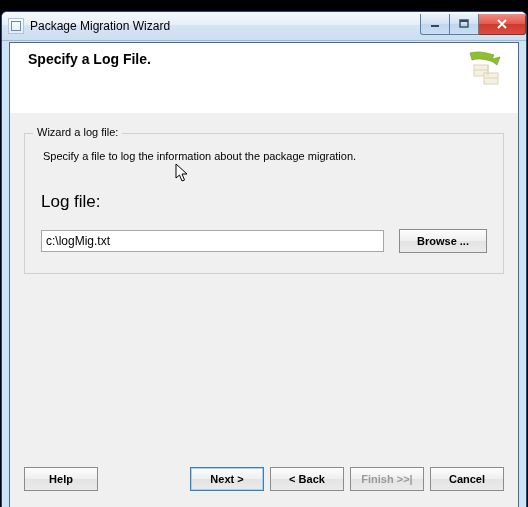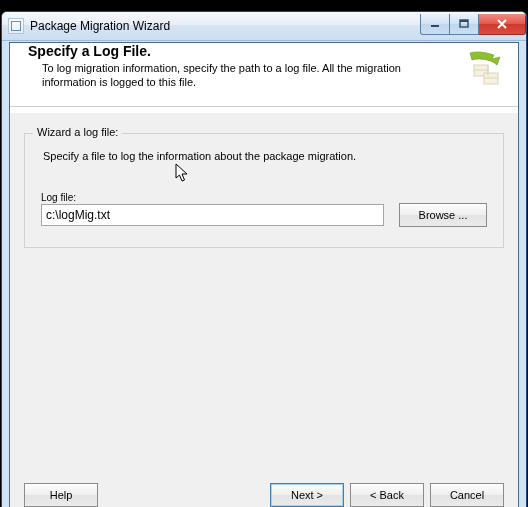--- a/index.html
+++ b/index.html
@@ -11,38 +11,38 @@
   .title{flex:1;font-size:12px;color:#000;}
   .winbtns{display:flex;height:20px;margin-top:-4px;}
   .winbtn{width:28px;height:20px;margin-left:0;border:1px solid #5c7ea3;border-top:none;background:linear-gradient(to bottom,#eaf3fb 0%,#d0e2f3 49%,#bfd6ec 50%,#c9def3 100%);display:flex;align-items:center;justify-content:center;font-size:10px;color:#314a63;}
   .winbtn+.winbtn{border-left:none;}
   .winbtn.min{border-bottom-left-radius:3px;}
   .winbtn.close{width:46px;border-bottom-right-radius:3px;background:linear-gradient(to bottom,#f08d81 0%,#e2594c 49%,#cf382c 50%,#da4c40 100%);border-color:#962d23;color:#fff;}
   .winbtn svg{display:block;}
   
   .panel{position:absolute;left:7px;top:30px;right:7px;bottom:7px;background:#fff;border:1px solid #4b6a8b;}
   
-  .hdr{padding:0 14px 8px 18px;position:relative;border-bottom:1px solid #cfcfcf;height:55px;}
+  .hdr{padding:8px 14px 8px 18px;position:relative;border-bottom:1px solid #cfcfcf;height:55px;}
   .hdr h1{margin:0 0 2px 0;font-size:14px;font-weight:bold;}
   .hdr p{margin:0;font-size:11px;line-height:14px;padding-left:14px;width:370px;color:#000;}
   .hdr-icon{position:absolute;right:10px;top:6px;width:44px;height:44px;}
   
   .body{position:absolute;left:0;right:0;top:70px;bottom:40px;padding:14px 14px 0 14px;background:#f0f0f0;}
   
   .group{border:1px solid #d0d0d0;padding:14px 16px 20px 16px;position:relative;margin-top:6px;}
   .group .legend{position:absolute;top:-8px;left:8px;background:#f0f0f0;padding:0 4px;font-size:11px;color:#000;}
   .instr{font-size:11px;margin:2px 0 30px 2px;}
-  .lbl{font-size:10px;margin-bottom:0;display:block;}
+  .lbl{font-size:17px;margin-bottom:17px;display:block;}
   .row{display:flex;gap:15px;align-items:center;}
   .txt{flex:1;height:22px;border:1px solid #a6a6a6;background:#fff;font-family:inherit;font-size:12px;padding:0 4px;box-sizing:border-box;}
-  .btn{height:24px;min-width:88px;border:1px solid #8b8b8b;background:linear-gradient(to bottom,#fdfdfd 0%,#efefef 49%,#e3e3e3 50%,#ebebeb 100%);font-family:inherit;font-size:11px;color:#000;padding:1px 10px;cursor:default;}
+  .btn{height:24px;min-width:88px;border:1px solid #8b8b8b;background:linear-gradient(to bottom,#fdfdfd 0%,#efefef 49%,#e3e3e3 50%,#ebebeb 100%);font-family:inherit;font-size:11px;color:#000;padding:1px 10px;cursor:default;font-weight:bold;}
   .btn.default{border-color:#3c7fb1;box-shadow:0 0 0 1px #a6d0ec inset;}
   .btn:disabled{color:#9a9a9a;}
   
-  .footer{position:absolute;left:0;right:0;bottom:0;height:40px;background:#f0f0f0;display:flex;align-items:flex-end;padding:0 14px;gap:6px;}
+  .footer{position:absolute;left:0;right:0;bottom:0;height:40px;background:#f0f0f0;display:flex;align-items:flex-start;padding:0 14px;gap:6px;}
   .footer .spacer{flex:1;}
   .footer .btn{min-width:74px;}
   
   .cursor{position:absolute;left:173px;top:151px;width:16px;height:20px;pointer-events:none;z-index:50;}
 </style>
 </head>
 <body>
 
 <div class="outer">
 
@@ -66,21 +66,20 @@
             <path d="M2 1 L10 9 M10 1 L2 9" stroke="#fff" stroke-width="2"></path>
           </svg>
       </div>
     </div>
   </div>
 
   <div class="panel">
 
     <div class="hdr">
       <h1>Specify a Log File.</h1>
-      <p>To log migration information, specify the path to a log file. All the migration information is logged to this file.</p>
       <div class="hdr-icon">
         <svg width="44" height="44" viewBox="0 0 44 44">
           <path d="M6 4 C 14 2 20 3 30 6 L28 10 L36 8 L33 16 L29 13 C 22 10 14 9 8 11 Z" fill="#8dbf2f" stroke="#6a9a1f" stroke-width="0.6"></path>
           <rect x="10" y="16" width="14" height="11" fill="#f5f0e0" stroke="#dcd3b8"></rect>
           <rect x="20" y="24" width="14" height="11" fill="#f5f0e0" stroke="#dcd3b8"></rect>
           <line x1="24" y1="16" x2="24" y2="27" stroke="#dcd3b8"></line>
           <line x1="10" y1="21" x2="24" y2="21" stroke="#dcd3b8"></line>
           <line x1="20" y1="29" x2="34" y2="29" stroke="#dcd3b8"></line>
         </svg>
       </div>
@@ -96,20 +95,21 @@
           <button class="btn">Browse ...</button>
         </div>
       </div>
     </div>
 
     <div class="footer">
       <button class="btn">Help</button>
       <div class="spacer"></div>
       <button class="btn default">Next &gt;</button>
       <button class="btn">&lt; Back</button>
+      <button class="btn" disabled="">Finish &gt;&gt;|</button>
       <button class="btn">Cancel</button>
     </div>
 
   </div>
 
   <div class="cursor">
     <svg width="16" height="20" viewBox="0 0 16 20">
       <path d="M1 1 L1 15 L4.5 12 L7 18 L9.5 17 L7 11 L12 11 Z" fill="#fff" stroke="#000" stroke-width="1"></path>
     </svg>
   </div>

